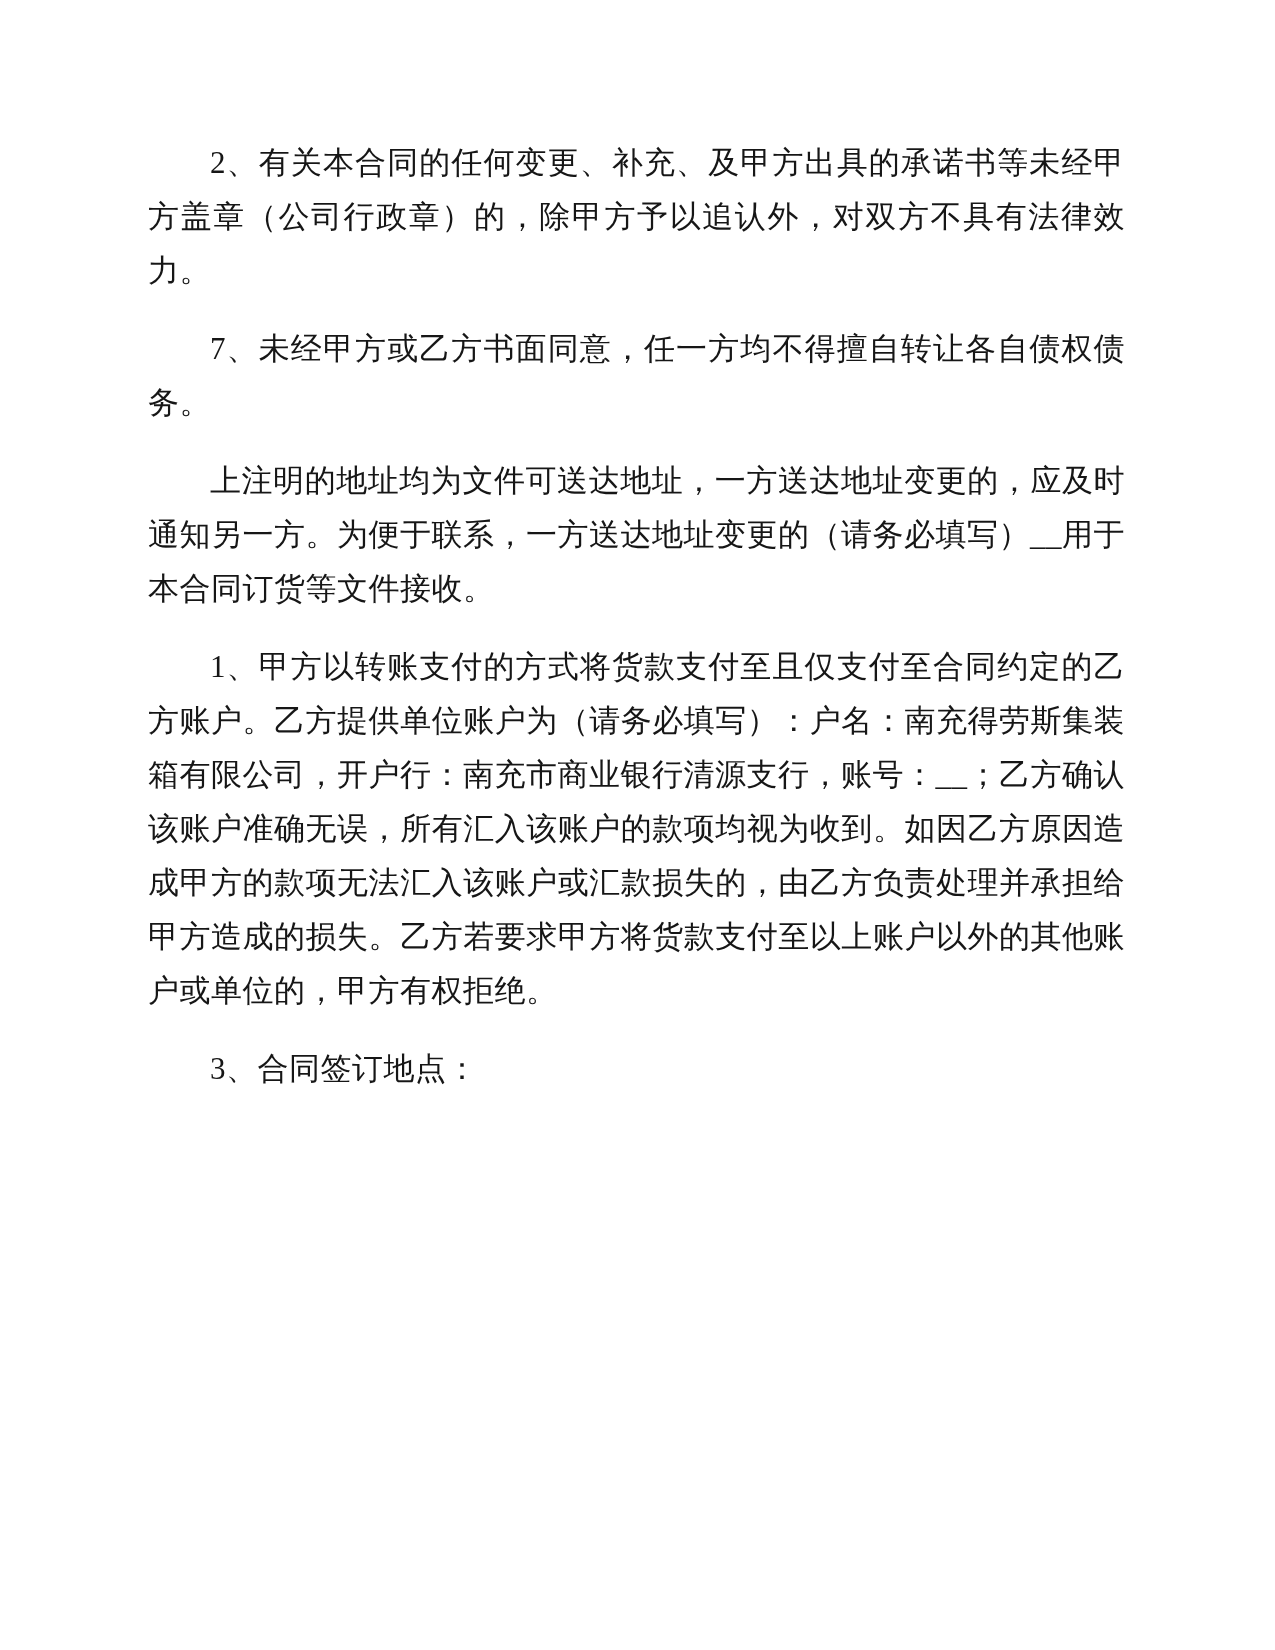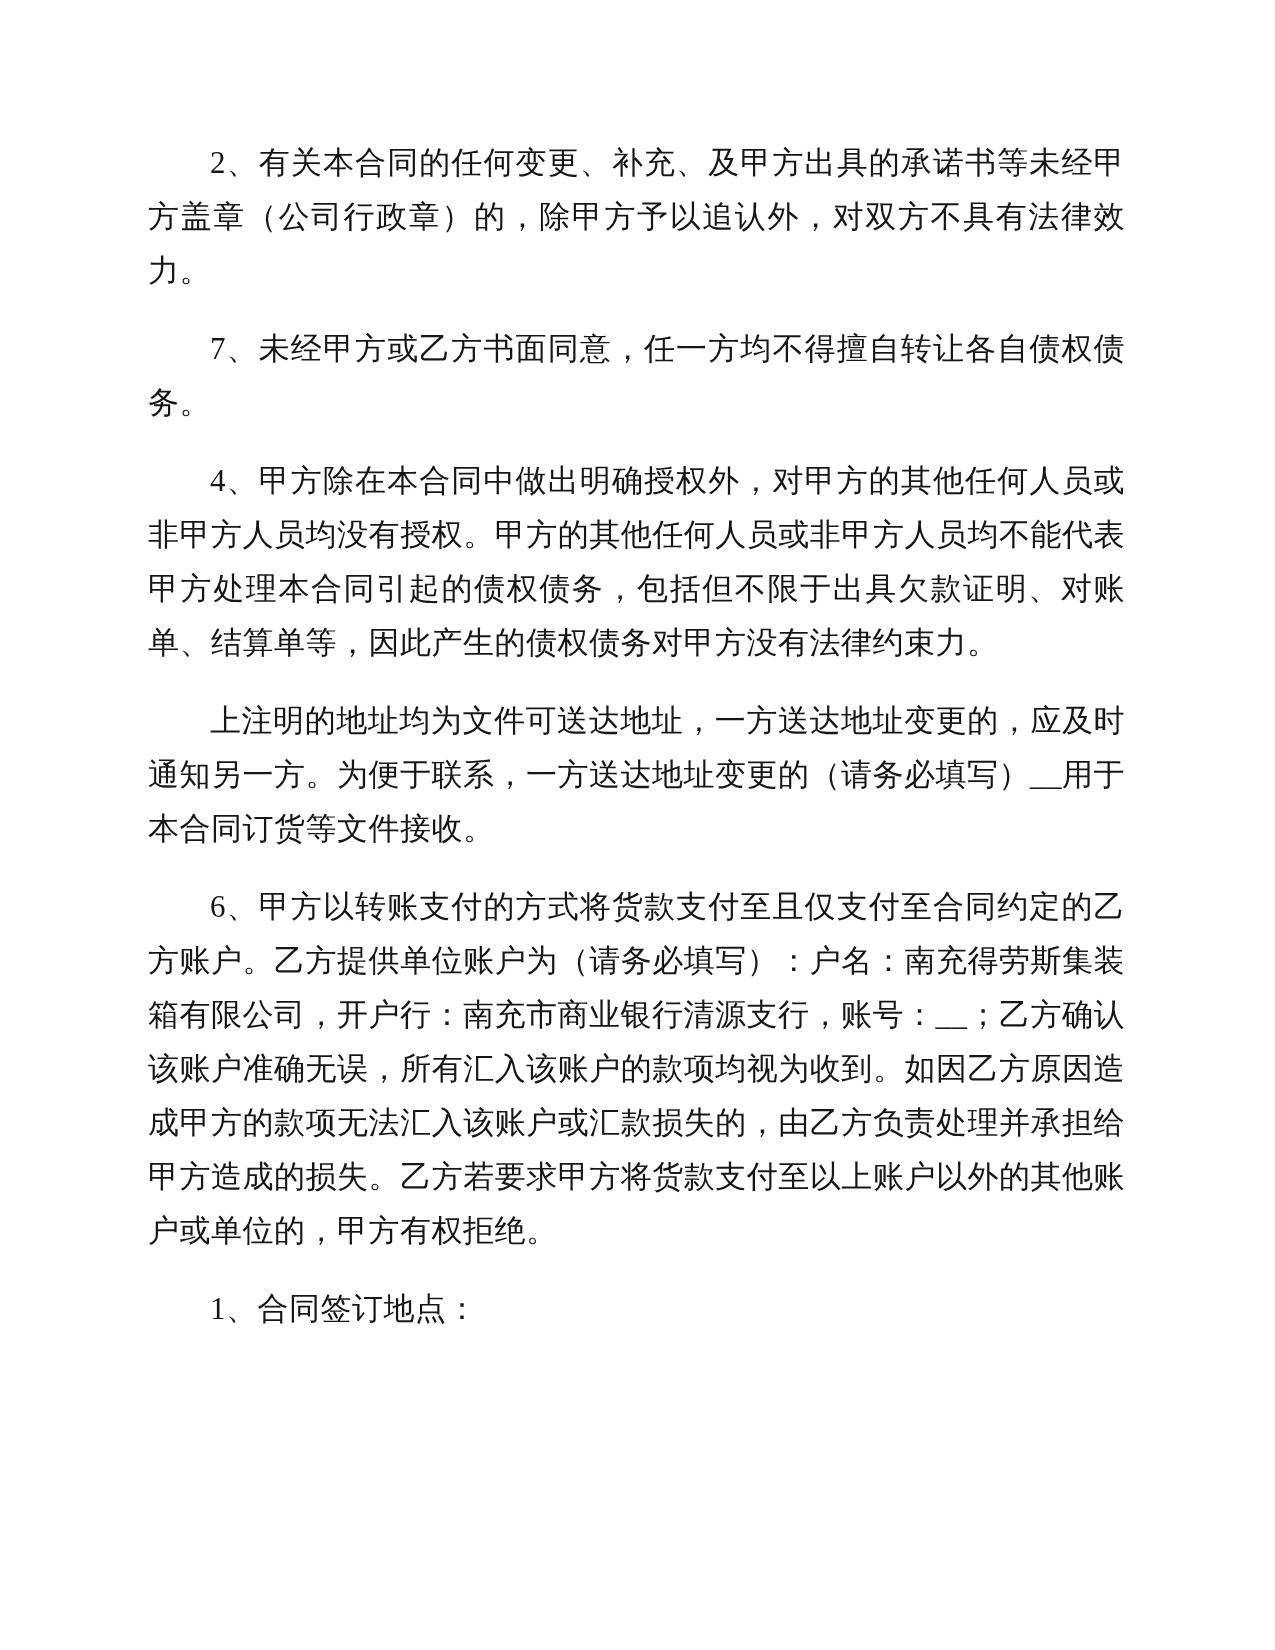--- a/index.html
+++ b/index.html
@@ -35,18 +35,17 @@
     margin-top: 33px;
   }
 </style>
 </head>
 <body>
 
 <div class="page">
   <div class="doc-body">
     <p class="para">2、有关本合同的任何变更、补充、及甲方出具的承诺书等未经甲方盖章（公司行政章）的，除甲方予以追认外，对双方不具有法律效力。</p>
     <p class="para">7、未经甲方或乙方书面同意，任一方均不得擅自转让各自债权债务。</p>
-    <p class="para">4、甲方除在本合同中做出明确授权外，对甲方的其他任何人员或非甲方人员均没有授权。甲方的其他任何人员或非甲方人员均不能代表甲方处理本合同引起的债权债务，包括但不限于出具欠款证明、对账单、结算单等，因此产生的债权债务对甲方没有法律约束力。</p>
     <p class="para">上注明的地址均为文件可送达地址，一方送达地址变更的，应及时通知另一方。为便于联系，一方送达地址变更的（请务必填写）__用于本合同订货等文件接收。</p>
-    <p class="para">6、甲方以转账支付的方式将货款支付至且仅支付至合同约定的乙方账户。乙方提供单位账户为（请务必填写）：户名：南充得劳斯集装箱有限公司，开户行：南充市商业银行清源支行，账号：__；乙方确认该账户准确无误，所有汇入该账户的款项均视为收到。如因乙方原因造成甲方的款项无法汇入该账户或汇款损失的，由乙方负责处理并承担给甲方造成的损失。乙方若要求甲方将货款支付至以上账户以外的其他账户或单位的，甲方有权拒绝。</p>
-    <p class="para">1、合同签订地点：</p>
+    <p class="para">1、甲方以转账支付的方式将货款支付至且仅支付至合同约定的乙方账户。乙方提供单位账户为（请务必填写）：户名：南充得劳斯集装箱有限公司，开户行：南充市商业银行清源支行，账号：__；乙方确认该账户准确无误，所有汇入该账户的款项均视为收到。如因乙方原因造成甲方的款项无法汇入该账户或汇款损失的，由乙方负责处理并承担给甲方造成的损失。乙方若要求甲方将货款支付至以上账户以外的其他账户或单位的，甲方有权拒绝。</p>
+    <p class="para">3、合同签订地点：</p>
   </div>
 </div>
 
 </body></html>

